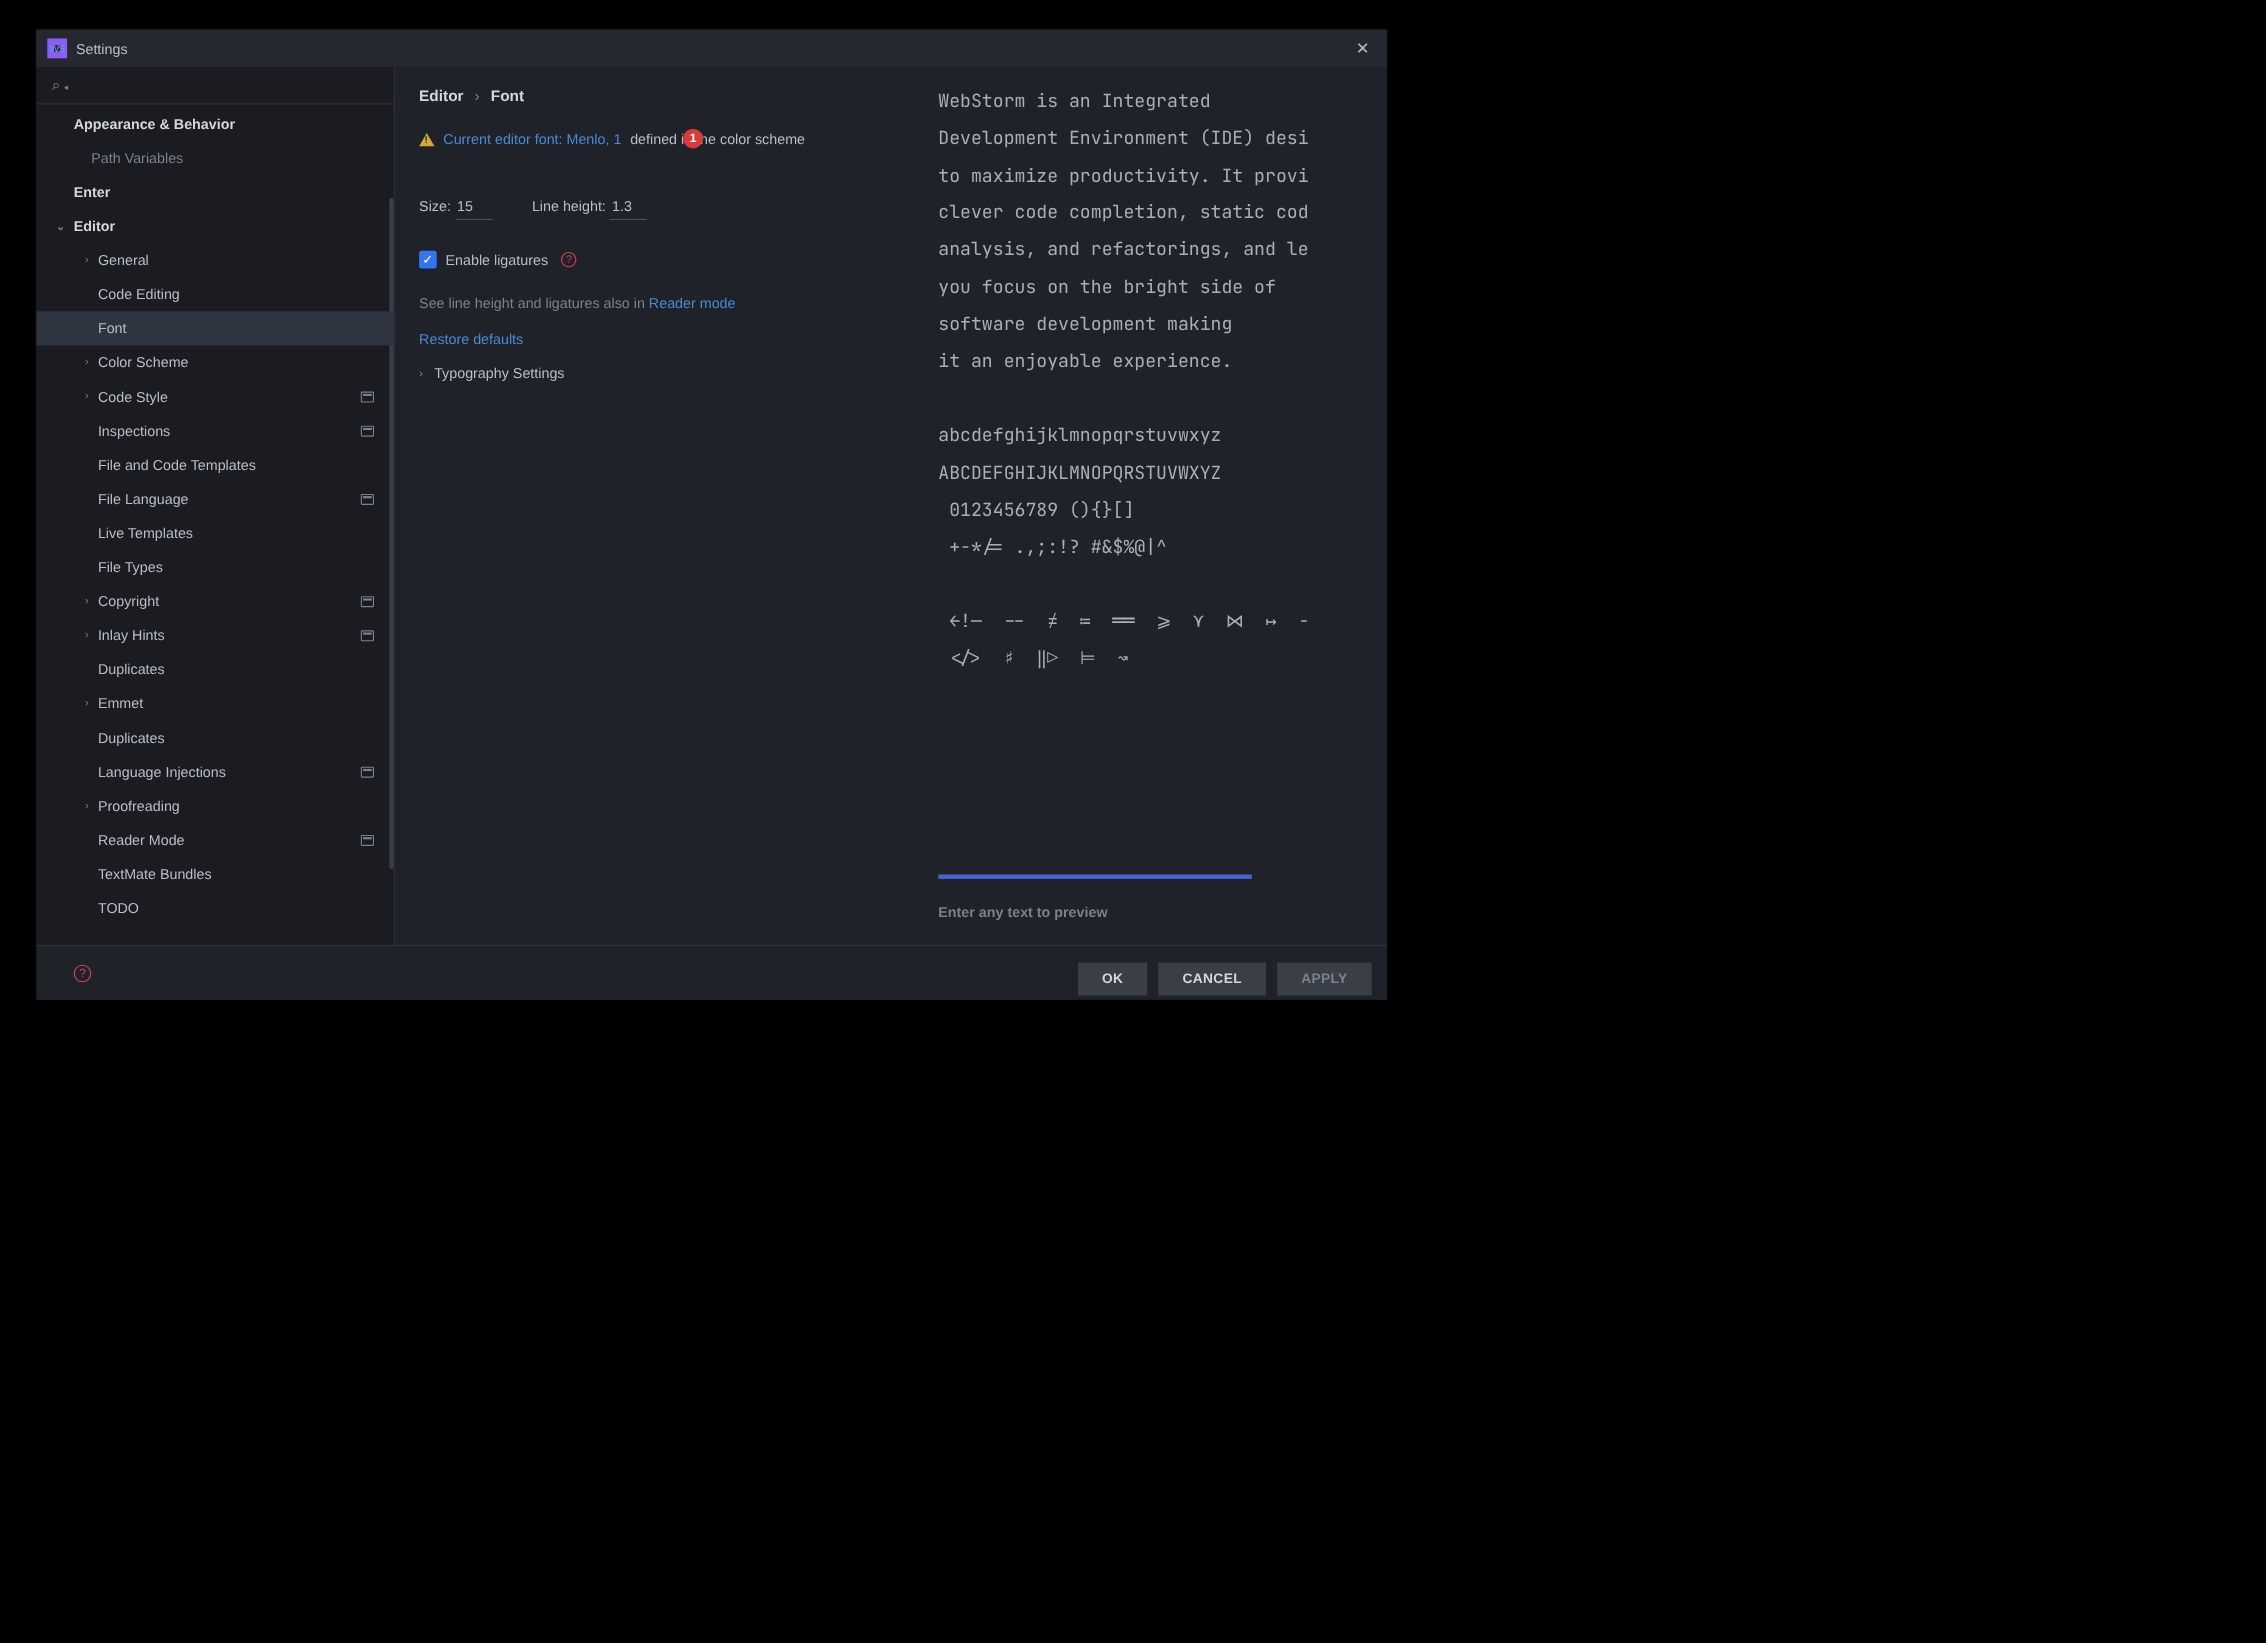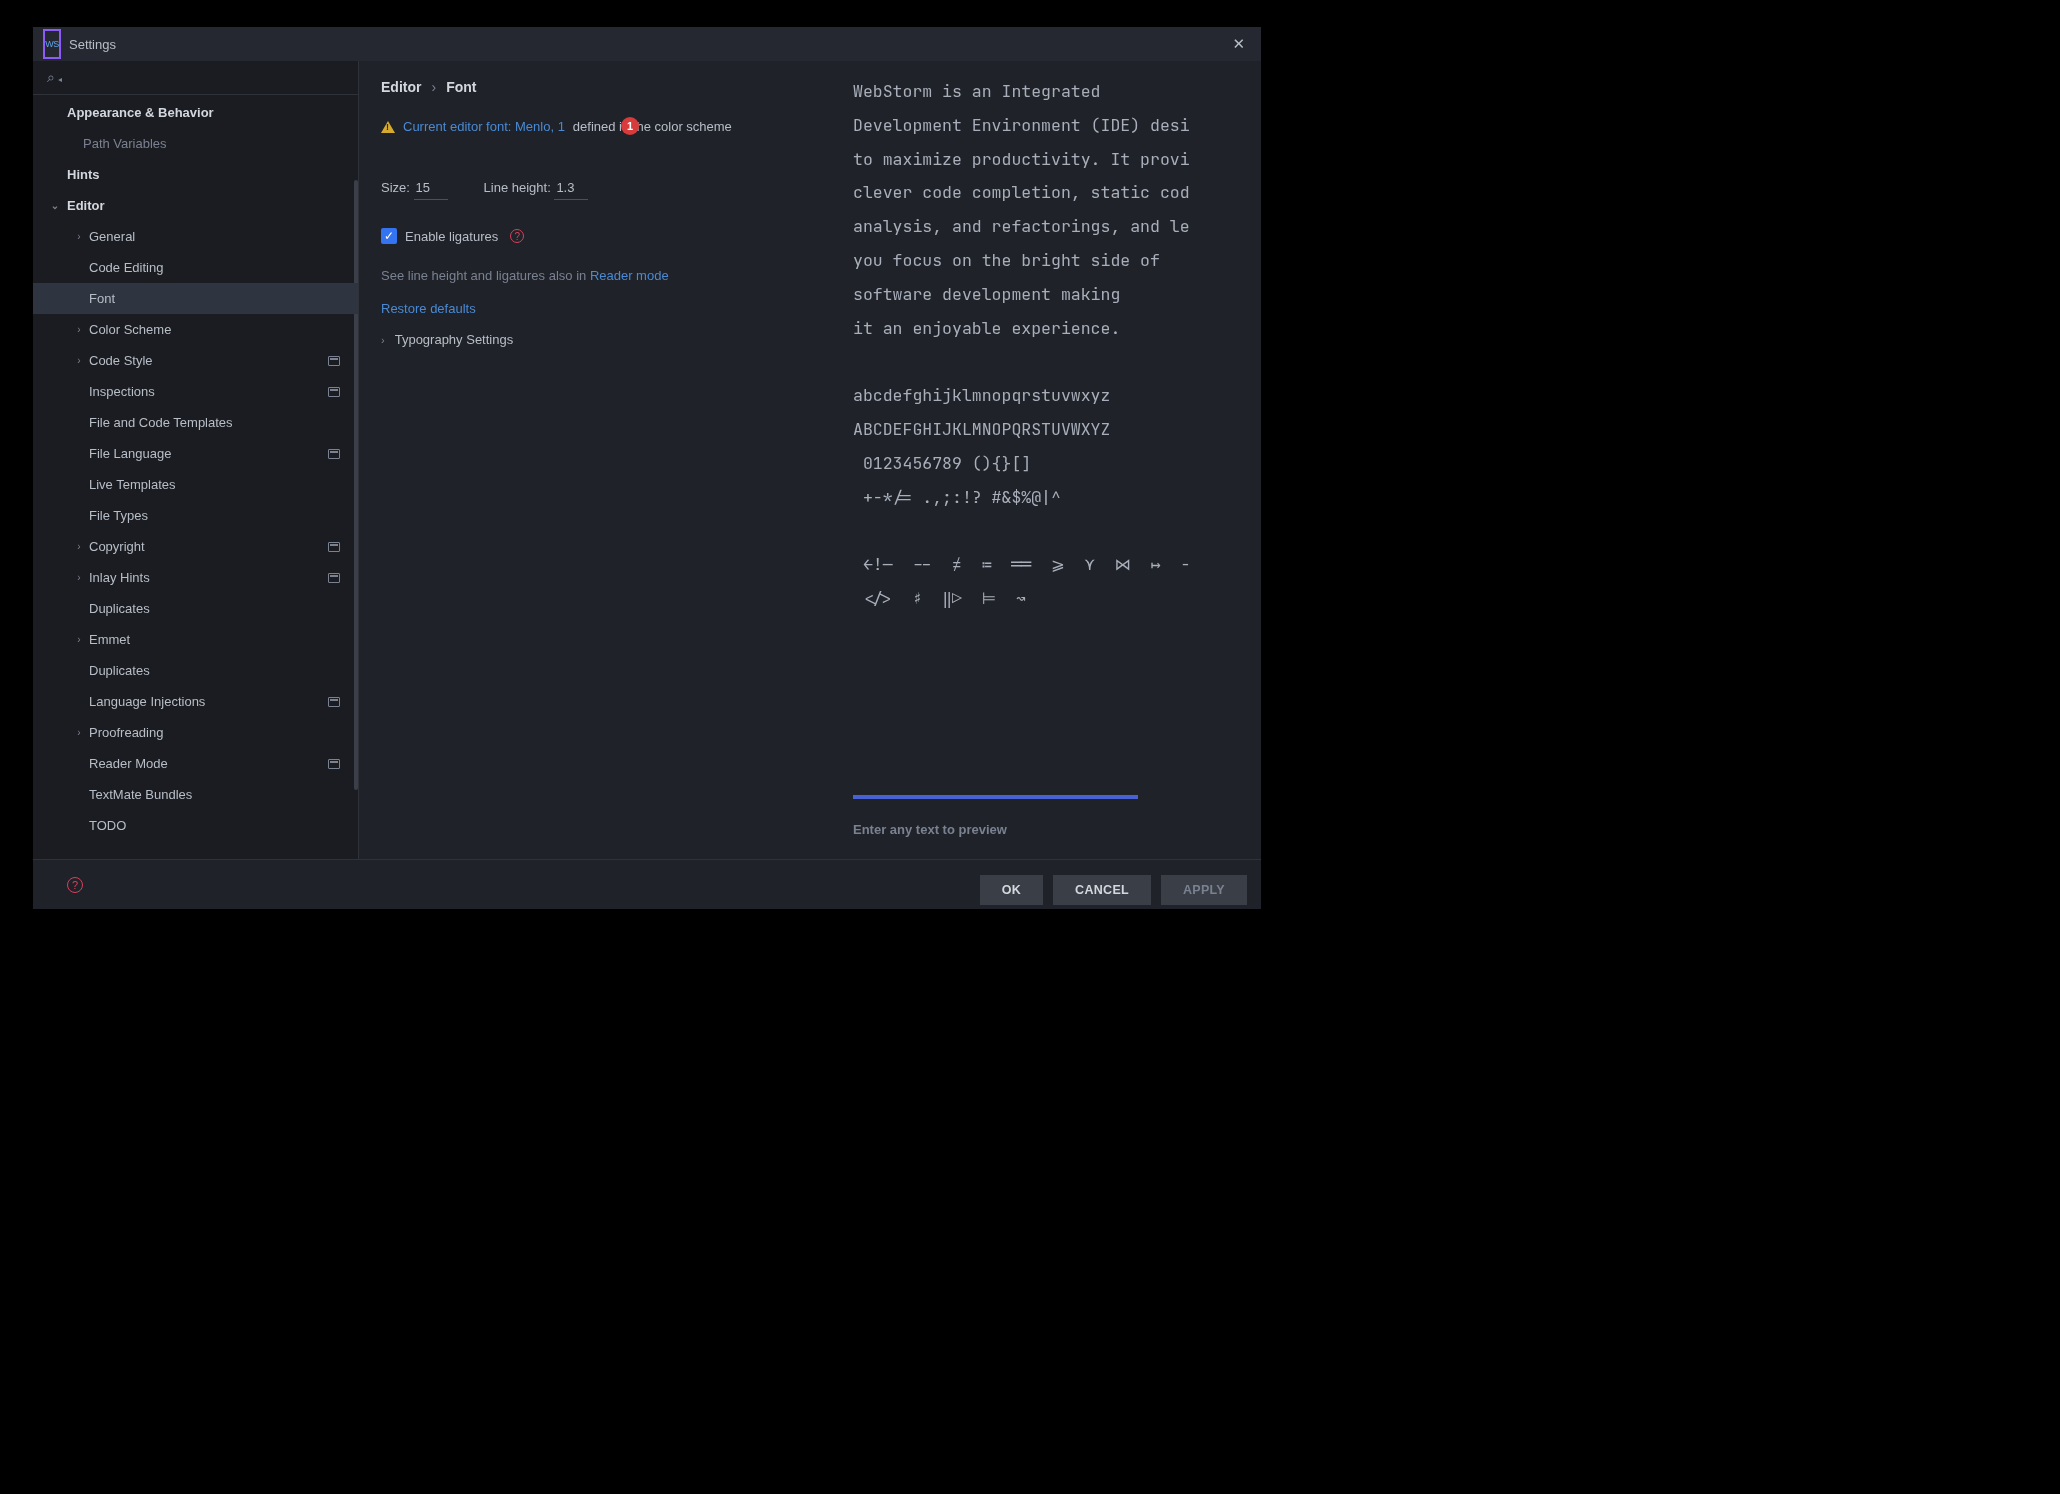--- a/index.html
+++ b/index.html
@@ -52,22 +52,22 @@
   .titlebar {
     height: 34px;
     background: var(--header-bg);
     display: flex;
     align-items: center;
     padding: 0 10px;
     gap: 8px;
   }
   .ws-logo {
     width: 18px;
-    height: 30px;
-    border: 2px solid #8b5cf6;
+    height: 18px;
+    border: 6px solid #8b5cf6;
     display: flex;
     align-items: center;
     justify-content: center;
     font-size: 9px;
     font-weight: normal;
     color: #5da5e8;
     letter-spacing: -0.5px;
   }
   .titlebar .title { font-size: 13px; color: var(--text); }
   .titlebar .spacer { flex: 1; }
@@ -400,21 +400,21 @@
         </div>
         <div class="tree" id="tree">
           <div class="tree-scroll"></div>
         <div class="tree-item top">
               <span>Appearance &amp; Behavior</span>
             </div>
             <div class="tree-item dim">
               <span>Path Variables</span>
             </div>
             <div class="tree-item top">
-              <span>Hints</span>
+              <span>Enter</span>
             </div>
             <div class="tree-item top">
               <span class="chev">⌄</span>
               <span>Editor</span>
             </div>
             <div class="tree-item sub">
               <span class="chev">›</span>
               <span>General</span>
             </div>
             <div class="tree-item sub">

